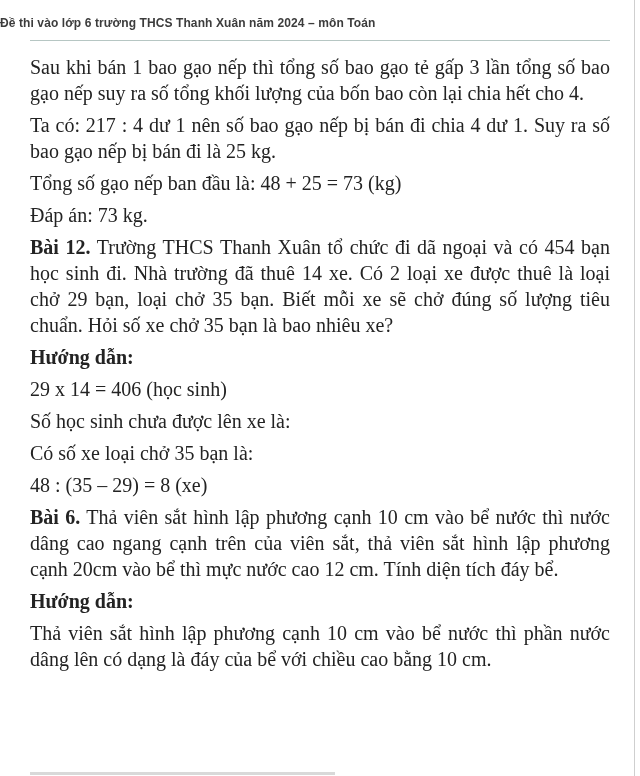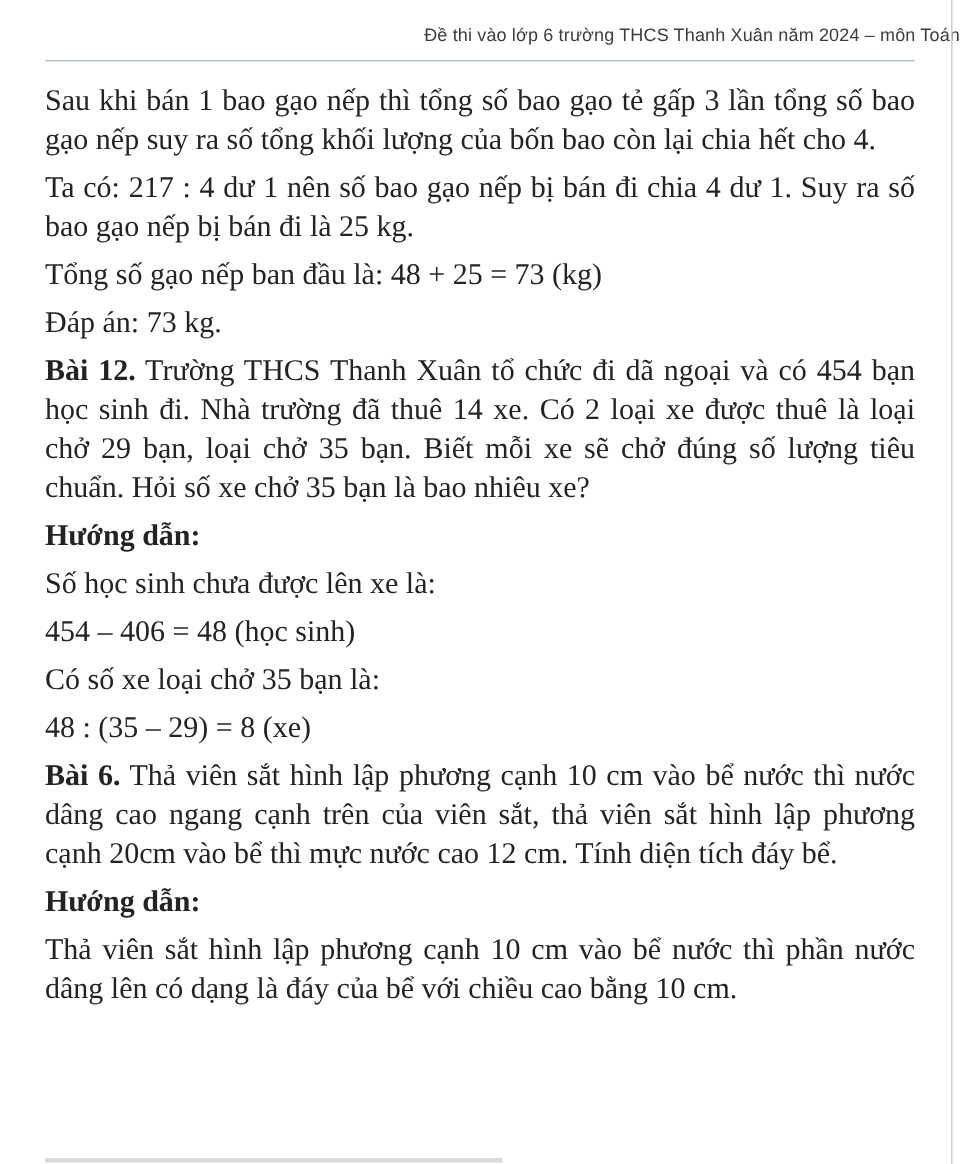--- a/index.html
+++ b/index.html
@@ -7,26 +7,27 @@
     width: 640px;
     height: 776px;
     overflow: hidden;
     background: #ffffff;
     position: relative;
     font-family: "Liberation Serif", serif;
     color: #232323;
   }
   .page { position: relative; width: 640px; height: 776px; }
   .header-title {
-    text-align: right;
+    text-align: left;
     font-family: "Liberation Sans", sans-serif;
     font-size: 12px;
     color: #3c3c3c;
     padding-top: 16px;
     letter-spacing: 0.1px;
+    font-weight: bold;
   }
   .header-rule {
     border: none;
     border-bottom: 1.5px solid #b6c6c3;
     margin: 10px 30px 0 30px;
     height: 0;
   }
   .content {
     padding: 13px 30px 0 30px;
   }
@@ -73,24 +74,24 @@
 
     <p class="para"><span class="lead"></span><span>Tổng số gạo nếp ban đầu là: 48 + 25 = 73 (kg)</span></p>
 
     <p class="para"><span class="lead"></span><span>Đáp án: 73 kg.</span></p>
 
     <p class="para"><span class="lead">Bài 12.</span><span> Trường THCS Thanh Xuân tổ chức đi dã ngoại và có 454 bạn học sinh đi. Nhà trường đã thuê 14 xe. Có 2 loại xe được thuê là loại chở 29 bạn, loại chở 35 bạn. Biết mỗi xe sẽ chở đúng số lượng tiêu chuẩn. Hỏi số xe chở 35 bạn là bao nhiêu xe?</span></p>
 
     <p class="para"><span class="lead">Hướng dẫn:</span><span></span></p>
 
 
+    <p class="para"><span class="lead"></span><span>29 x 14 = 406 (học sinh)</span></p>
 
     <p class="para"><span class="lead"></span><span>Số học sinh chưa được lên xe là:</span></p>
 
-    <p class="para"><span class="lead"></span><span>454 – 406 = 48 (học sinh)</span></p>
 
     <p class="para"><span class="lead"></span><span>Có số xe loại chở 35 bạn là:</span></p>
 
     <p class="para"><span class="lead"></span><span>48 : (35 – 29) = 8 (xe)</span></p>
 
 
     <p class="para"><span class="lead">Bài 6.</span><span> Thả viên sắt hình lập phương cạnh 10 cm vào bể nước thì nước dâng cao ngang cạnh trên của viên sắt, thả viên sắt hình lập phương cạnh 20cm vào bể thì mực nước cao 12 cm. Tính diện tích đáy bể.</span></p>
 
     <p class="para"><span class="lead">Hướng dẫn:</span><span></span></p>
 

